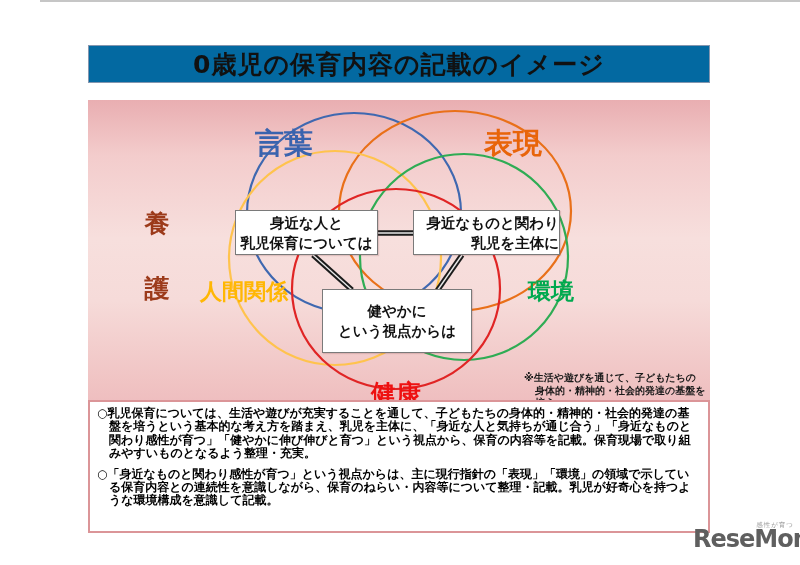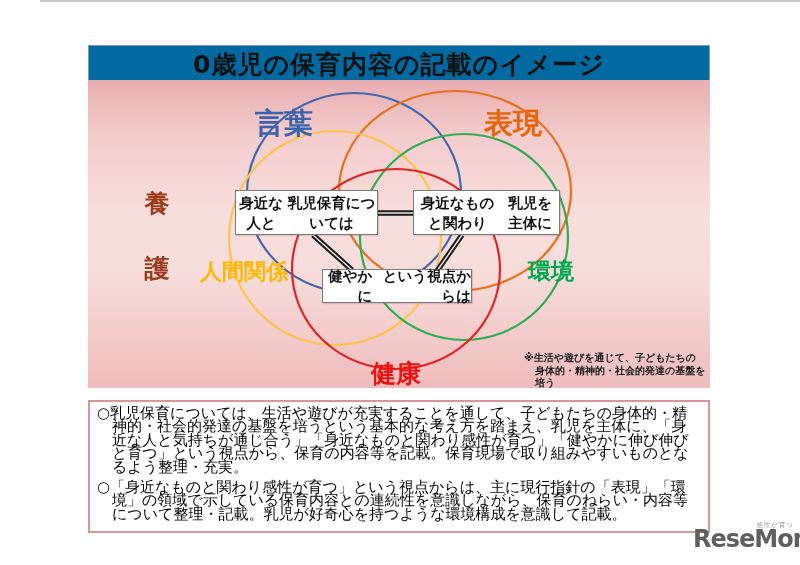--- a/index.html
+++ b/index.html
@@ -7,44 +7,44 @@
         font-family:"DejaVu Sans","Liberation Sans",sans-serif;}
   .top-hairline{position:absolute;left:40px;top:0;width:760px;height:2px;background:#c6c6c6;}
 
   
   .title-box{position:absolute;left:88px;top:45px;width:622px;height:38px;
              background:#0369a1;border:1px solid #8496af;box-sizing:border-box;
              display:flex;align-items:center;justify-content:center;}
   .title-box .t{font-size:25px;font-weight:bold;color:#111;letter-spacing:1px;}
 
   
-  .panel{position:absolute;left:88px;top:80px;width:622px;height:308px;
+  .panel{position:absolute;left:88px;top:100px;width:622px;height:308px;
          background:linear-gradient(180deg,#e9aeb1 0%,#f3cccc 18%,#f7dfdd 45%,#f6dbd9 65%,#f0c3c3 92%,#eebcbe 100%);}
   .panel svg{position:absolute;left:0;top:0;}
   .venn-label{font-weight:bold;}
 
   
   .cbox{position:absolute;background:#fff;border:1px solid #7a7a7a;box-sizing:border-box;
-        display:flex;flex-direction:row;align-items:center;justify-content:center;
+        display:flex;flex-direction:column;align-items:center;justify-content:center;
         font-size:14.5px;font-weight:bold;color:#111;line-height:20px;text-align:center;
         box-shadow:1px 1px 1px rgba(120,60,60,.18);}
   .cbox1{left:147px;top:110px;width:143px;height:45px;}
-  .cbox2{left:325px;top:110px;width:147px;height:45px;}
-  .cbox3{left:234px;top:189px;width:150px;height:34px;text-align:right;}
+  .cbox2{left:325px;top:110px;width:147px;height:45px;align-items:flex-end;}
+  .cbox3{left:234px;top:189px;width:150px;height:64px;text-align:right;}
 
   
   .panel-note{position:absolute;left:436px;top:272px;font-size:10px;font-weight:600;
               color:#1a1a1a;line-height:12.5px;}
   .panel-note .l2{padding-left:11px;}
 
   
   .body-box{position:absolute;left:88px;top:400px;width:622px;height:133px;
             background:#fff;border:2px solid #db9598;box-sizing:border-box;
             padding:5px 7px 4px 7px;}
-  .body-box p{margin:0 0 7px 0;font-size:15px;line-height:13.4px;font-weight:400;
+  .body-box p{margin:0 0 7px 0;font-size:12px;line-height:13.4px;font-weight:700;
               color:#000;text-indent:-1em;padding-left:1em;letter-spacing:0;}
 
   
   .logo{position:absolute;left:693px;top:525px;width:107px;height:36px;}
   .logo .word{font-size:24px;font-weight:bold;color:#5f5f5f;letter-spacing:-1px;
               font-family:"DejaVu Sans","Liberation Sans",sans-serif;}
   .logo .ruby{position:absolute;top:-4px;right:6px;font-size:6.5px;color:#979797;letter-spacing:1px;}
 </style>
 </head>
 <body>

